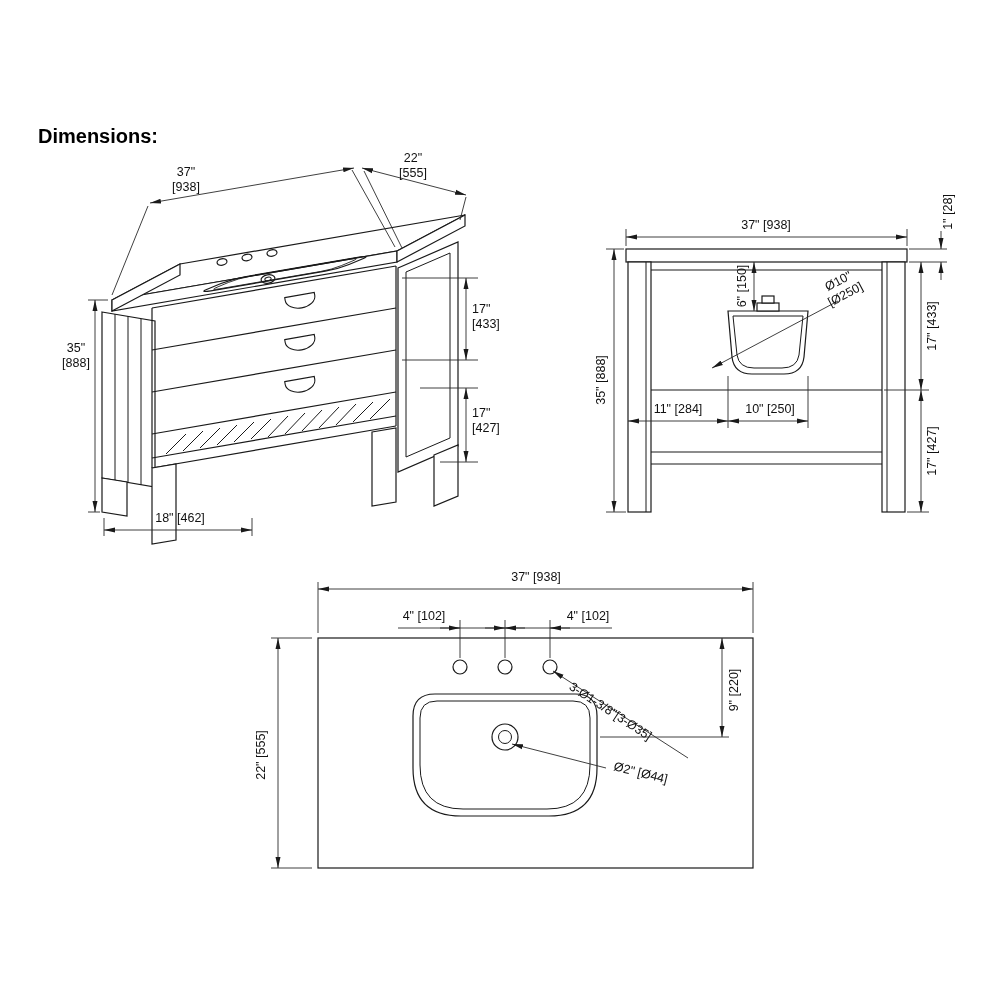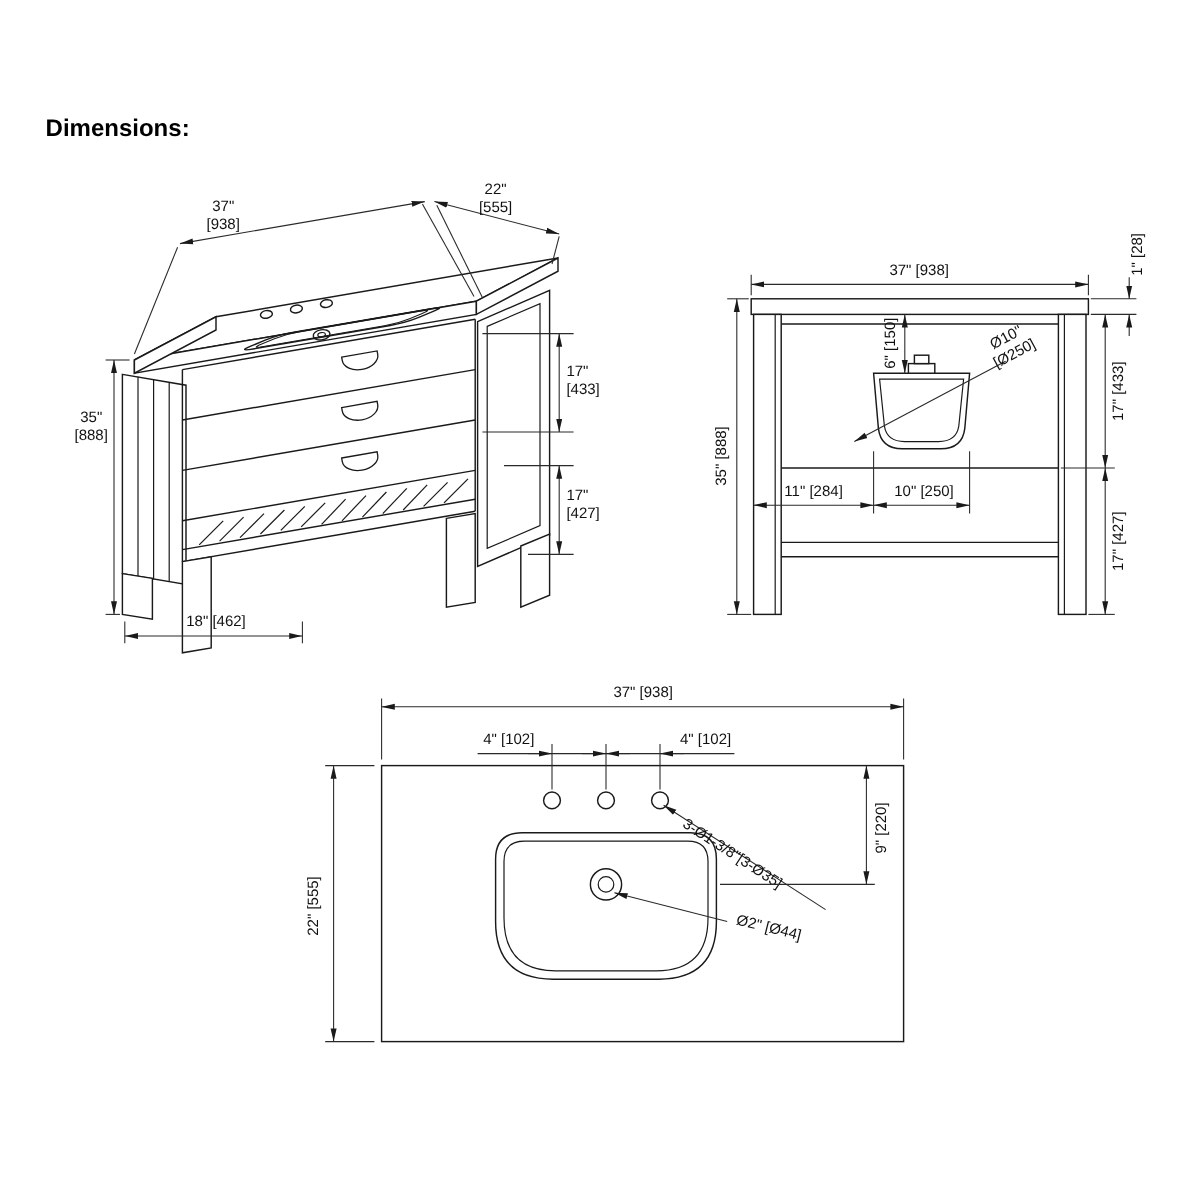--- a/index.html
+++ b/index.html
@@ -1,18 +1,18 @@
 <!DOCTYPE html>
 <html><head>
 <meta charset="utf-8">
 <style>
   html,body{margin:0;padding:0;background:#fff;}
   #page{position:relative;width:1000px;height:1000px;background:#fff;overflow:hidden;
         font-family:"Liberation Sans",sans-serif;}
-  #doc-title{position:absolute;left:38px;top:96px;font-size:20px;font-weight:bold;color:#000;}
+  #doc-title{position:absolute;left:38px;top:125px;font-size:20px;font-weight:bold;color:#000;}
   svg{position:absolute;left:0;top:0;}
   .solid{fill:#fff;stroke:#1a1a1a;stroke-width:1.2;}
   .geo{fill:none;stroke:#1a1a1a;stroke-width:1.2;}
   .thin{fill:none;stroke:#1a1a1a;stroke-width:1;}
   .dim{fill:none;stroke:#2a2a2a;stroke-width:0.9;}
   .lbl{font-family:"Liberation Sans",sans-serif;font-size:12.5px;fill:#111;}
 </style>
 </head>
 <body>
 

